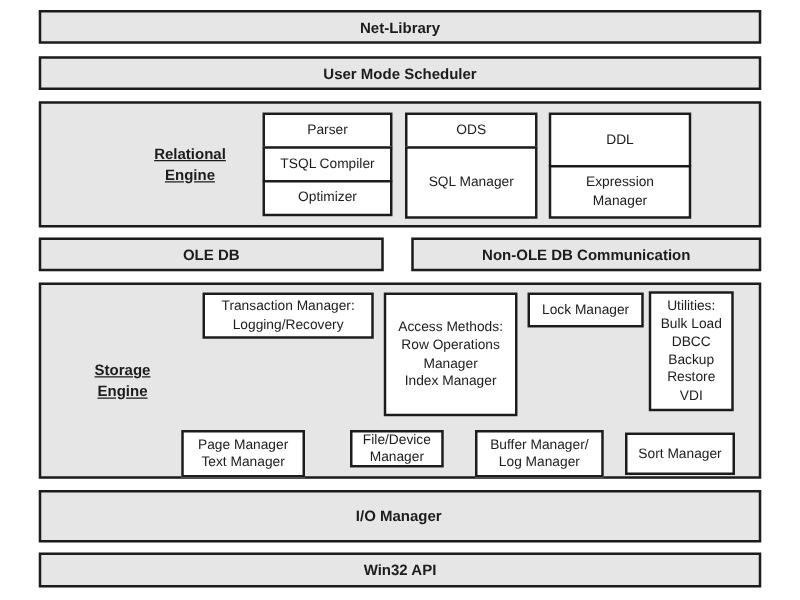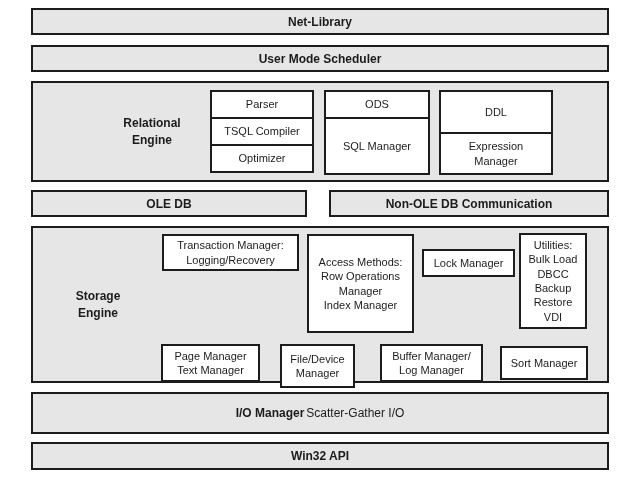--- a/index.html
+++ b/index.html
@@ -38,20 +38,21 @@
     position: absolute;
     display: flex;
     align-items: center;
     justify-content: center;
     text-align: center;
     font-size: 12px;
     font-weight: bold;
     white-space: pre-line;
     line-height: 1.35;
     height: 100%;
+    text-decoration: underline;
   }
   .inner-box {
     background: #ffffff;
     border: 2px solid #1c1c1c;
     display: flex;
     align-items: center;
     justify-content: center;
     text-align: center;
     font-size: 11px;
     line-height: 1.3;
@@ -121,43 +122,42 @@
 Engine</div>
 
     <div class="inner-box" style="left:129px; top:6px; width:137px; height:37px;">Transaction Manager:
 Logging/Recovery</div>
 
     <div class="inner-box" style="left:274px; top:6px; width:107px; height:99px;">Access Methods:
 Row Operations
 Manager
 Index Manager</div>
 
-    <div class="inner-box" style="left:389px; top:21px; width:93px; height:28px;">Lock Manager</div>
+    <div class="inner-box" style="left:389px; top:6px; width:93px; height:28px;">Lock Manager</div>
 
     <div class="inner-box" style="left:486px; top:5px; width:68px; height:96px;">Utilities:
 Bulk Load
 DBCC
 Backup
 Restore
 VDI</div>
 
-    <div class="inner-box" style="left:128px; top:116px; width:99px; height:38px;">Page Manager
+    <div class="inner-box" style="left:112px; top:116px; width:99px; height:38px;">Page Manager
 Text Manager</div>
 
-    <div class="inner-box" style="left:247px; top:116px; width:75px; height:44px;">File/Device
+    <div class="inner-box" style="left:247px; top:116px; width:75px; height:30px;">File/Device
 Manager</div>
 
     <div class="inner-box" style="left:347px; top:116px; width:103px; height:38px;">Buffer Manager/
 Log Manager</div>
 
     <div class="inner-box" style="left:467px; top:118px; width:88px; height:34px;">Sort Manager</div>
   </div>
 
   <div class="io-bar" style="left:31px; top:392px; width:578px; height:42px;">
     <div class="io-title">I/O Manager</div>
     <div class="io-sub">
-      <span>Scatter-Gather I/O</span>
     </div>
   </div>
 
   <div class="bar" style="left:31px; top:442px; width:578px; height:28px;">Win32 API</div>
 
 </div>
 
 </body></html>

